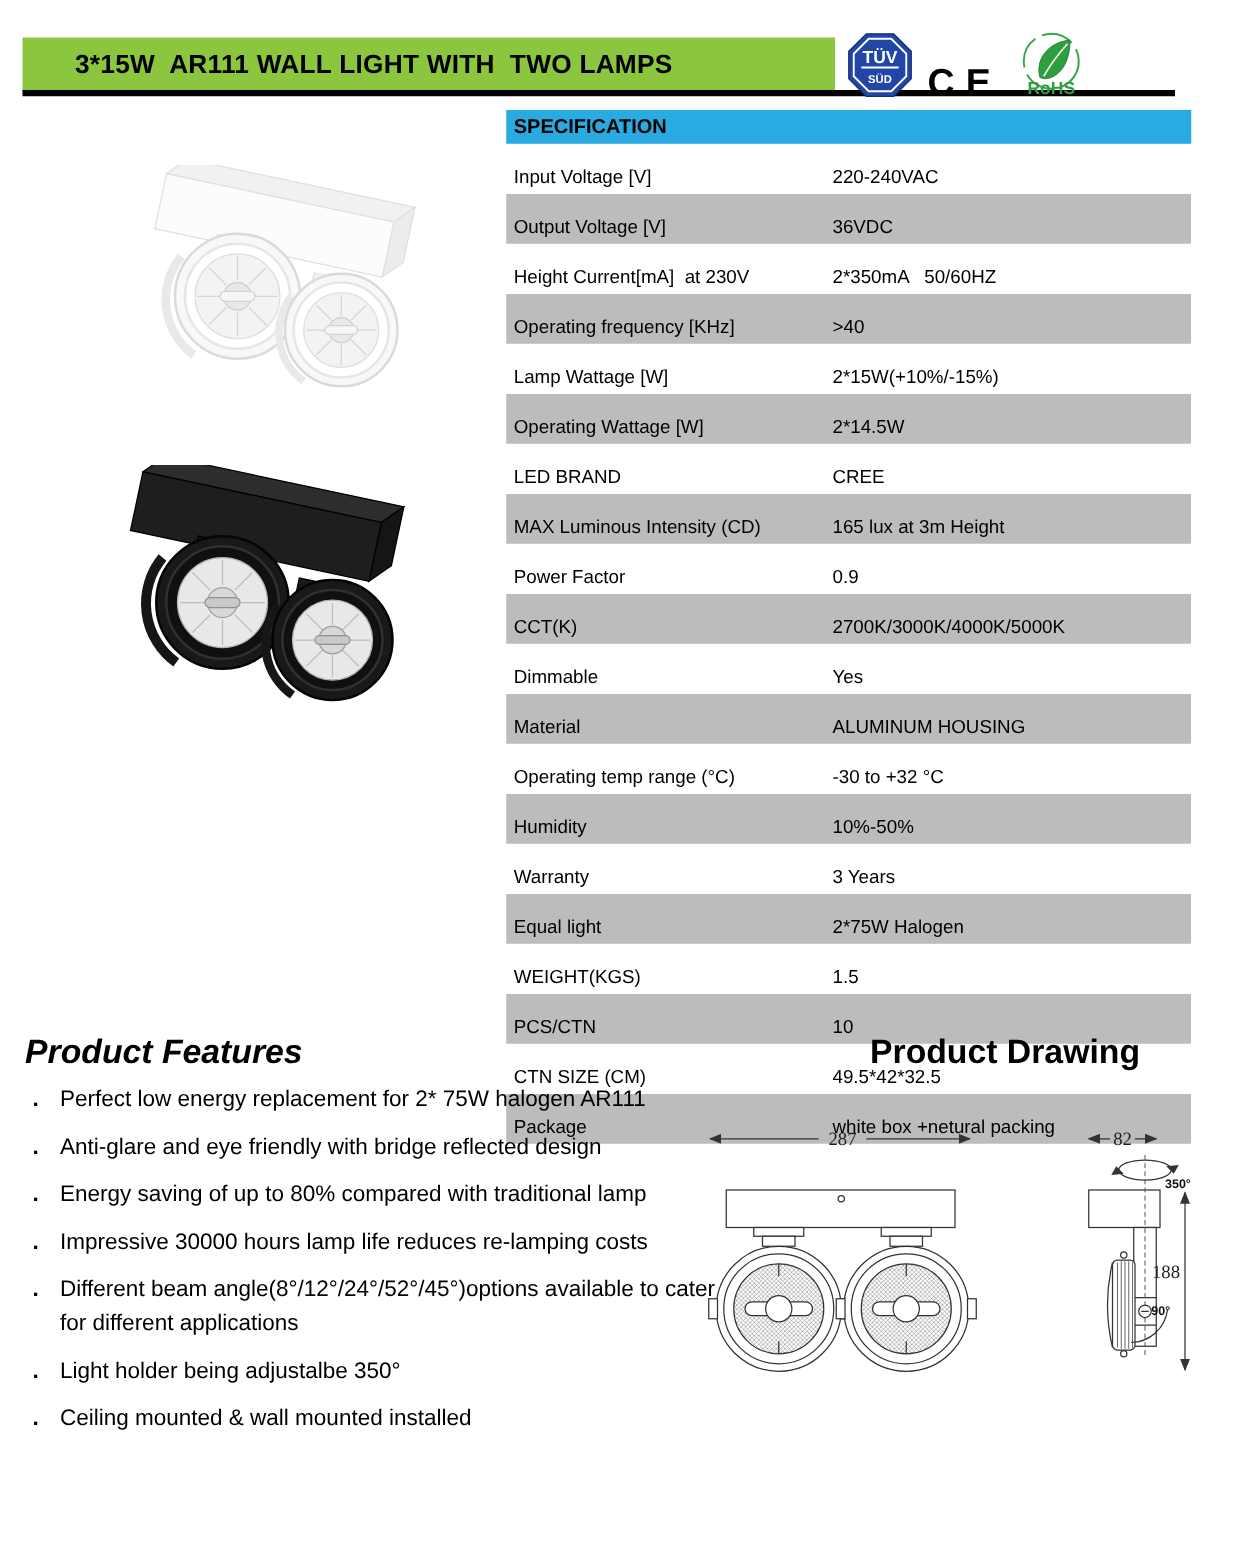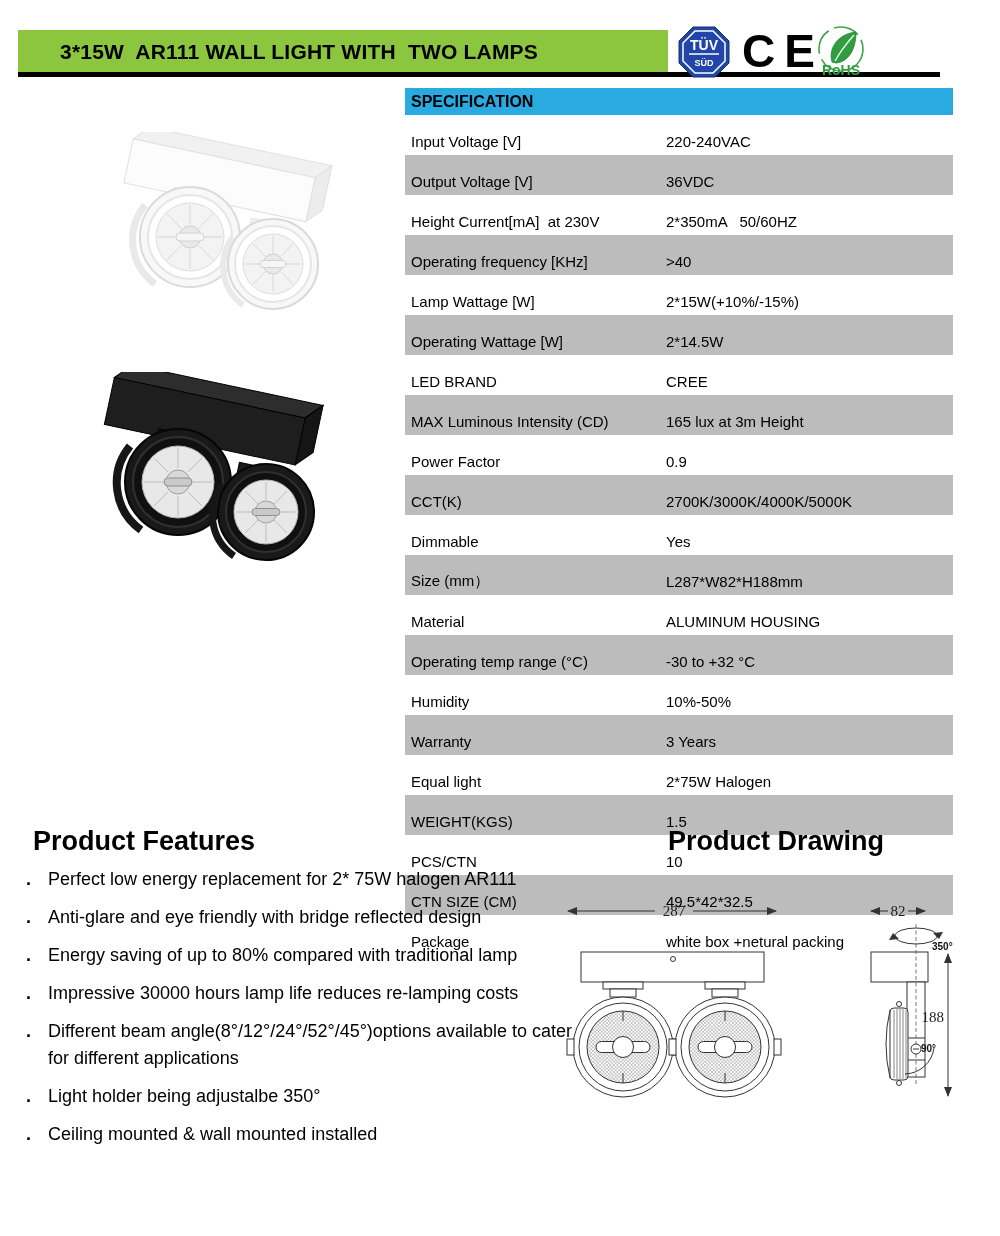--- a/index.html
+++ b/index.html
@@ -7,39 +7,39 @@
     width:1000px;height:1236px;position:relative;background:#fff;
     font-family:"Liberation Sans",sans-serif;color:#000;overflow:hidden;
   }
   .abs{position:absolute;}
 
   
   .header-bar{left:18px;top:30px;width:650px;height:43px;background:#8cc63e;
     display:flex;align-items:center;padding-left:42px;box-sizing:border-box;}
   .header-title{font-size:21px;font-weight:bold;white-space:pre;letter-spacing:.2px;}
   .rule{left:18px;top:72px;width:922px;height:5px;background:#000;}
-  .ce-mark{left:742px;top:26px;font-size:46px;font-weight:bold;letter-spacing:9px;line-height:50px;}
+  .ce-mark{left:742px;top:42px;font-size:30px;font-weight:bold;letter-spacing:9px;line-height:50px;}
 
   
   .spec{left:405px;top:88px;width:548px;}
   .spec-header{height:27px;background:#29abe2;font-weight:bold;font-size:16px;
     padding-left:6px;display:flex;align-items:center;}
   .spec table{border-collapse:collapse;width:100%;table-layout:fixed;}
   .spec td{height:28px;font-size:15px;padding:12px 0 0 6px;vertical-align:middle;white-space:pre-wrap;overflow:hidden;}
   .spec td.lab{width:249px;}
   .spec tr:nth-child(even){background:#bcbcbc;}
 
   
-  .features-title{left:33px;top:826px;font-size:27px;font-weight:bold;}
+  .features-title{left:20px;top:826px;font-size:27px;font-weight:bold;font-style:italic;}
   .features-list{left:26px;top:866px;width:560px;list-style:none;margin:0;padding:0;}
   .features-list li{display:flex;gap:16px;font-size:18px;line-height:27px;margin-bottom:11px;}
   .blt{flex:none;width:6px;font-weight:bold;}
 
   
-  .drawing-title{left:640px;top:826px;width:272px;text-align:center;font-size:27px;font-weight:bold;}
+  .drawing-title{left:640px;top:826px;width:272px;text-align:right;font-size:27px;font-weight:bold;}
   .dim{font-family:"Liberation Serif",serif;font-size:15px;fill:#222;}
   .ang{font-size:10px;font-weight:bold;fill:#111;}
   .tech{stroke:#333;fill:none;stroke-width:1;}
   .techf{stroke:#333;fill:#fff;stroke-width:1;}
 </style>
 </head>
 <body>
 
 <div class="abs header-bar">
   <span class="header-title">3*15W  AR111 WALL LIGHT WITH  TWO LAMPS</span>
@@ -193,24 +193,20 @@
         </tr>
       <tr>
           <td class="lab">CCT(K)</td>
           <td class="val">2700K/3000K/4000K/5000K</td>
         </tr>
       <tr>
           <td class="lab">Dimmable</td>
           <td class="val">Yes</td>
         </tr>
       <tr>
-          <td class="lab">Size (mm）</td>
-          <td class="val">L287*W82*H188mm</td>
-        </tr>
-      <tr>
           <td class="lab">Material</td>
           <td class="val">ALUMINUM HOUSING</td>
         </tr>
       <tr>
           <td class="lab">Operating temp range (°C)</td>
           <td class="val">-30 to +32 °C</td>
         </tr>
       <tr>
           <td class="lab">Humidity</td>
           <td class="val">10%-50%</td>

